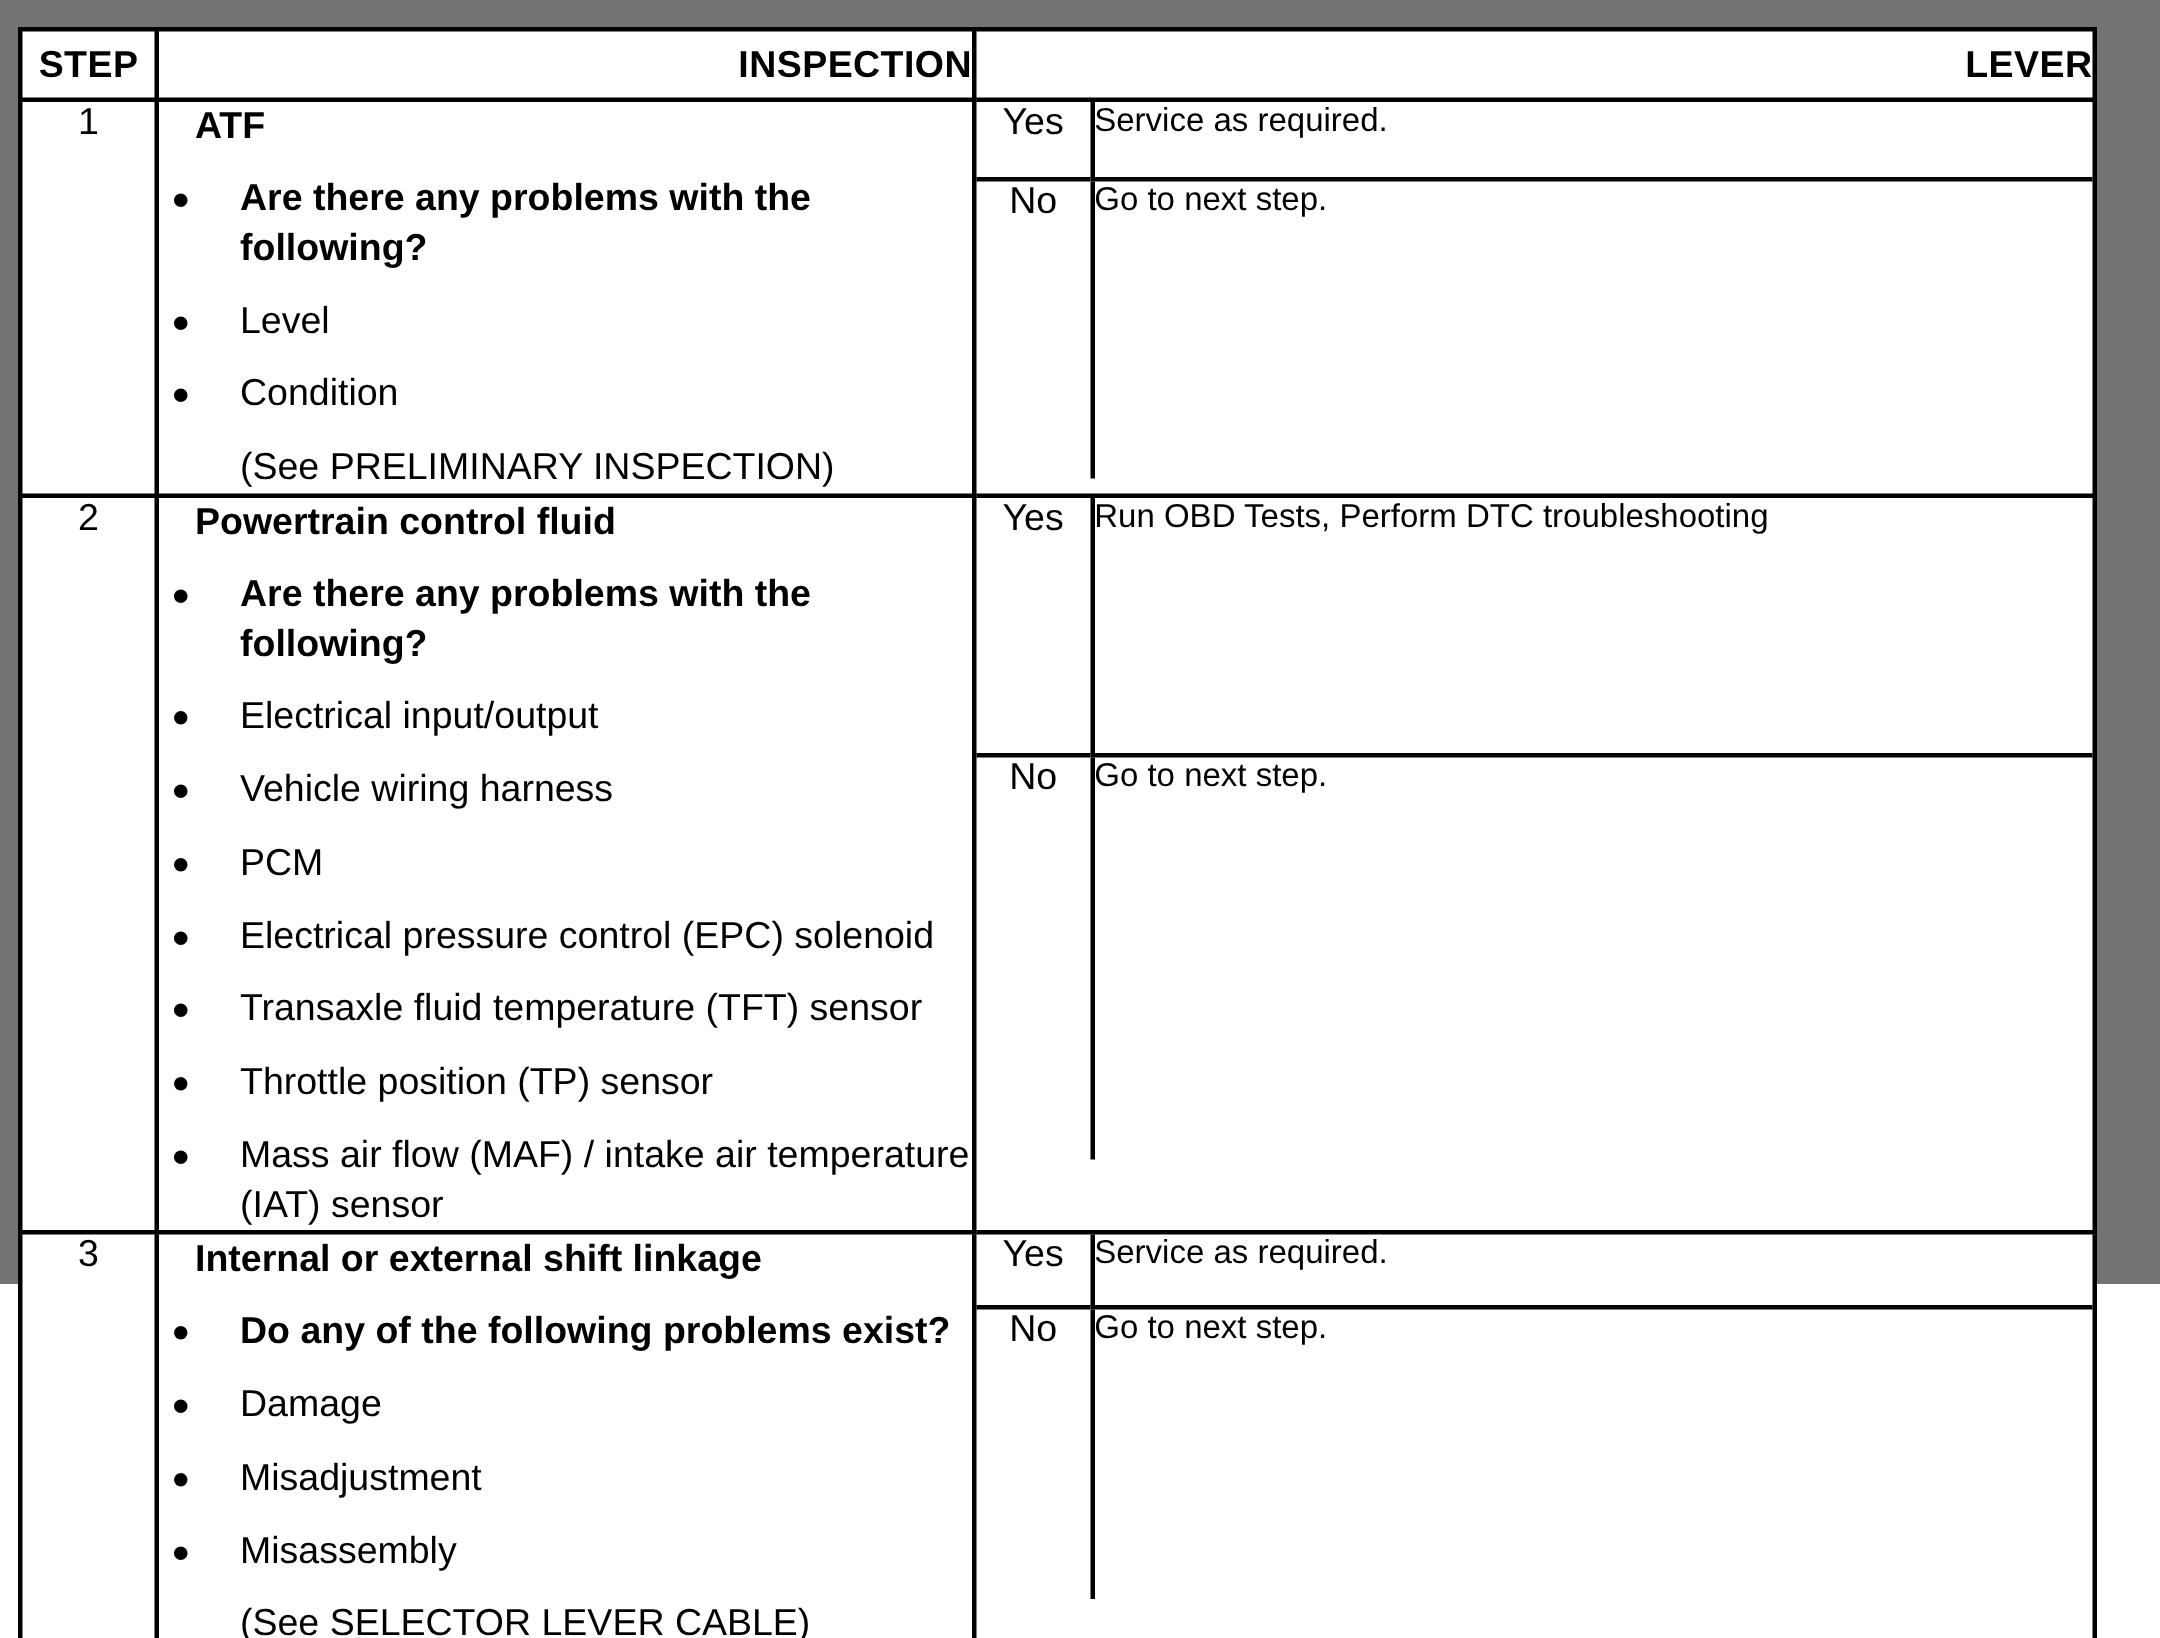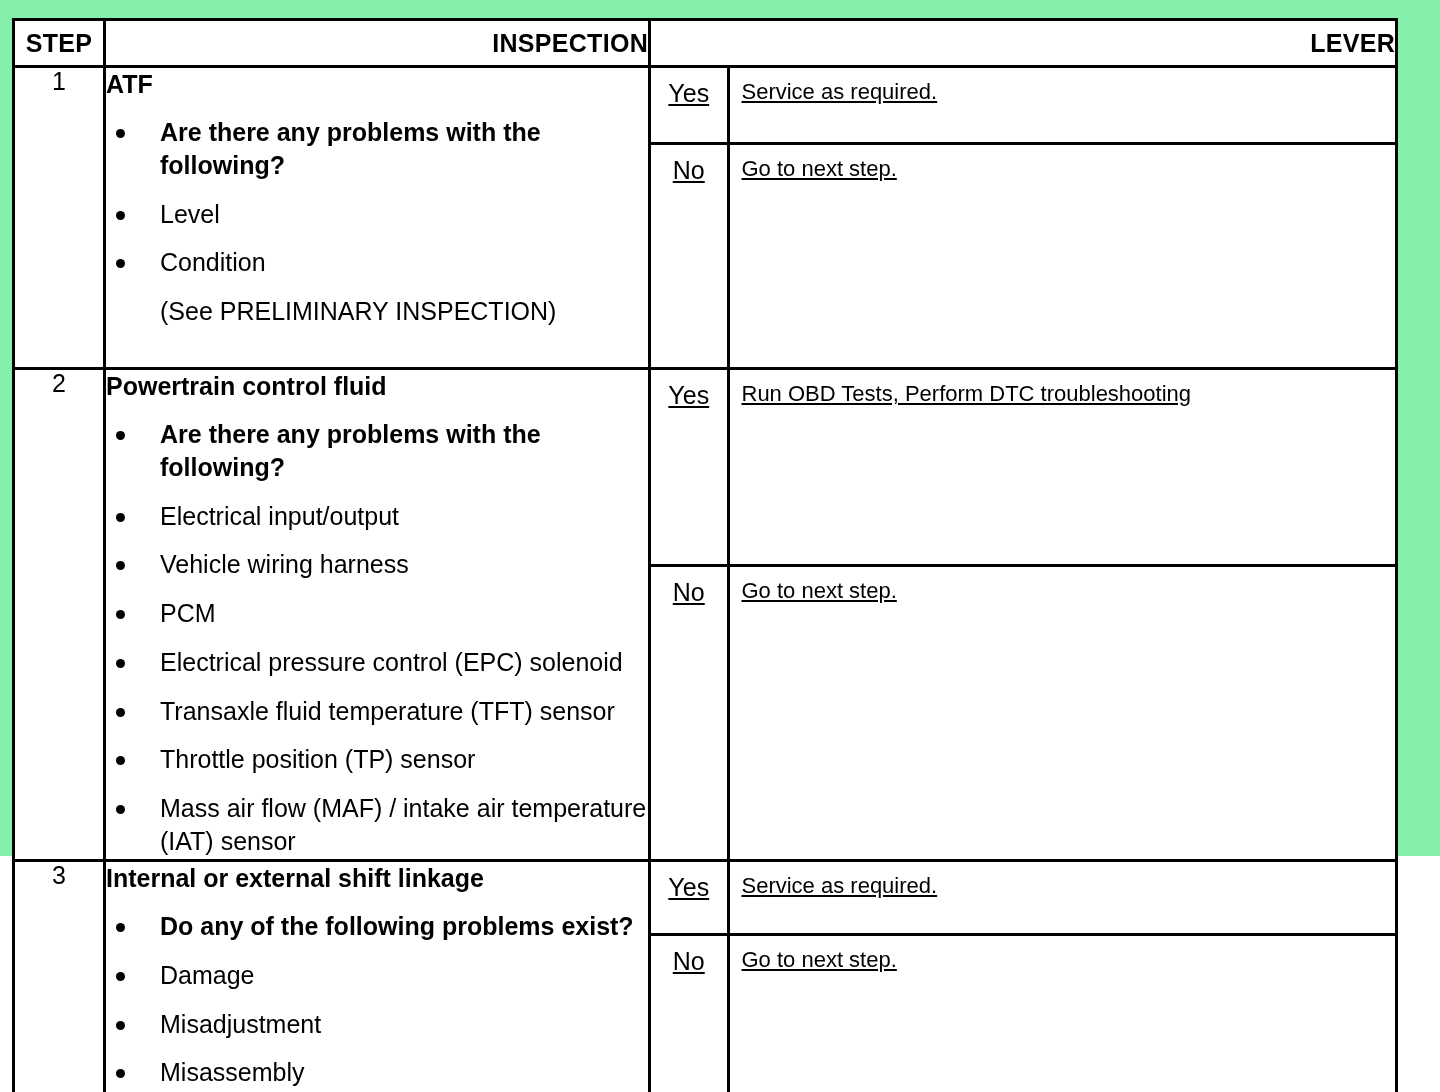--- a/index.html
+++ b/index.html
@@ -12,21 +12,21 @@
     height: 1092px;
     font-family: "Liberation Sans", sans-serif;
     color: #000000;
     overflow: hidden;
   }
 
   .page {
     position: relative;
     width: 1440px;
     height: 856px;
-    background: #86efac;
+    background: #737373;
   }
 
   
   .ts-table {
     position: absolute;
     left: 12px;
     top: 18px;
     width: 1383px;
     border-collapse: collapse;
     table-layout: fixed;
@@ -71,20 +71,21 @@
 
   
   .insp-cell {
     padding: 16px 8px 14px 12px;
   }
   .insp-title {
     font-size: 25px;
     font-weight: bold;
     line-height: 1.28;
     margin: 0 0 4px 0;
+    padding-left: 24px;
   }
   ul.bullets {
     list-style: none;
     margin: 0;
     padding: 0;
   }
   ul.bullets > li {
     position: relative;
     padding-left: 54px;
     font-size: 25px;
@@ -124,23 +125,22 @@
   }
 
   
   .split {
     width: 100%;
     border-collapse: collapse;
     table-layout: fixed;
   }
   .split td {
     border: 0;
-    padding: 12px;
+    padding: 0;
     vertical-align: top;
-    text-decoration: underline;
   }
   .split tr.sep > td {
     border-top: 3px solid #000000;
   }
   .split td.ynx {
     border-right: 3px solid #000000;
   }
 
   .right-wrap {
     padding: 0;

